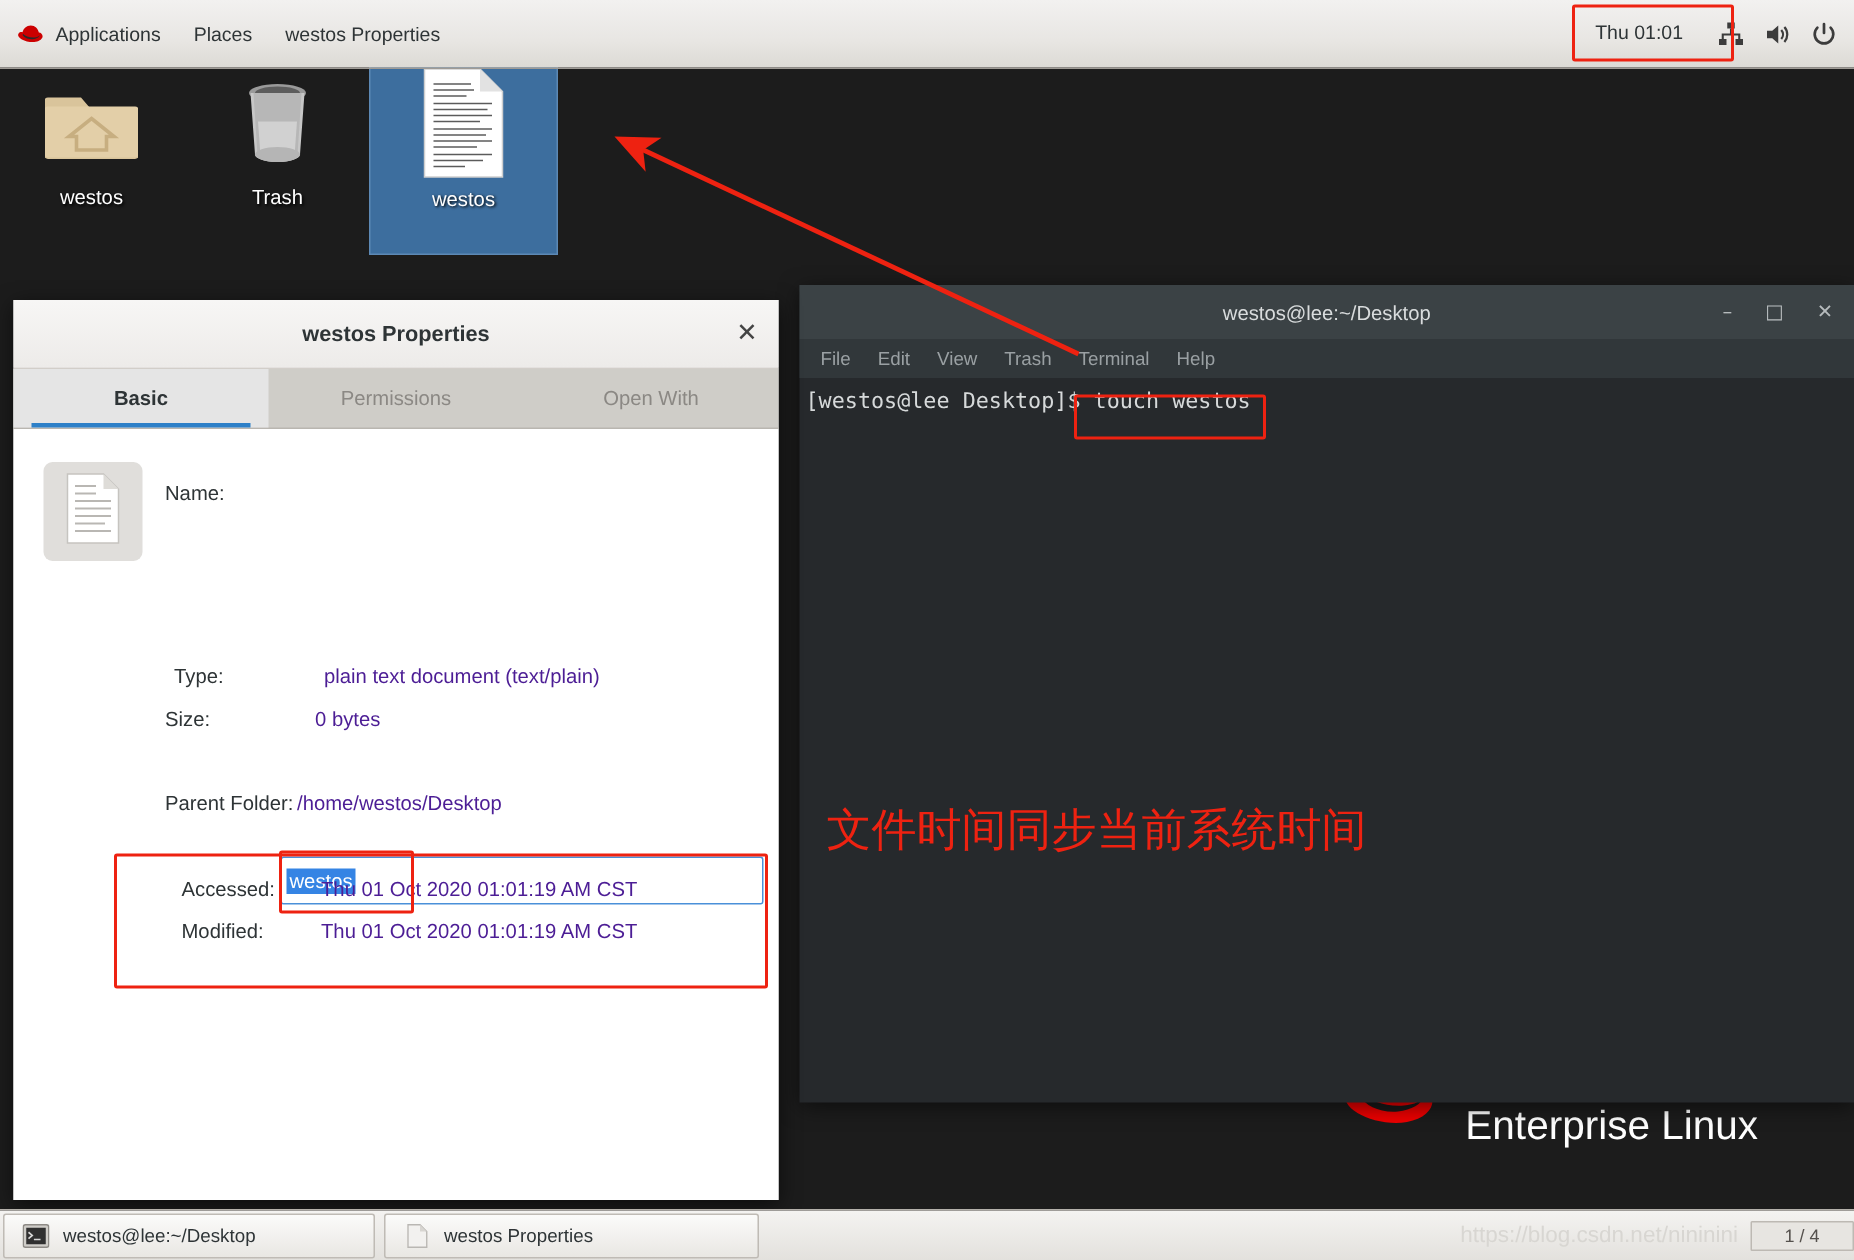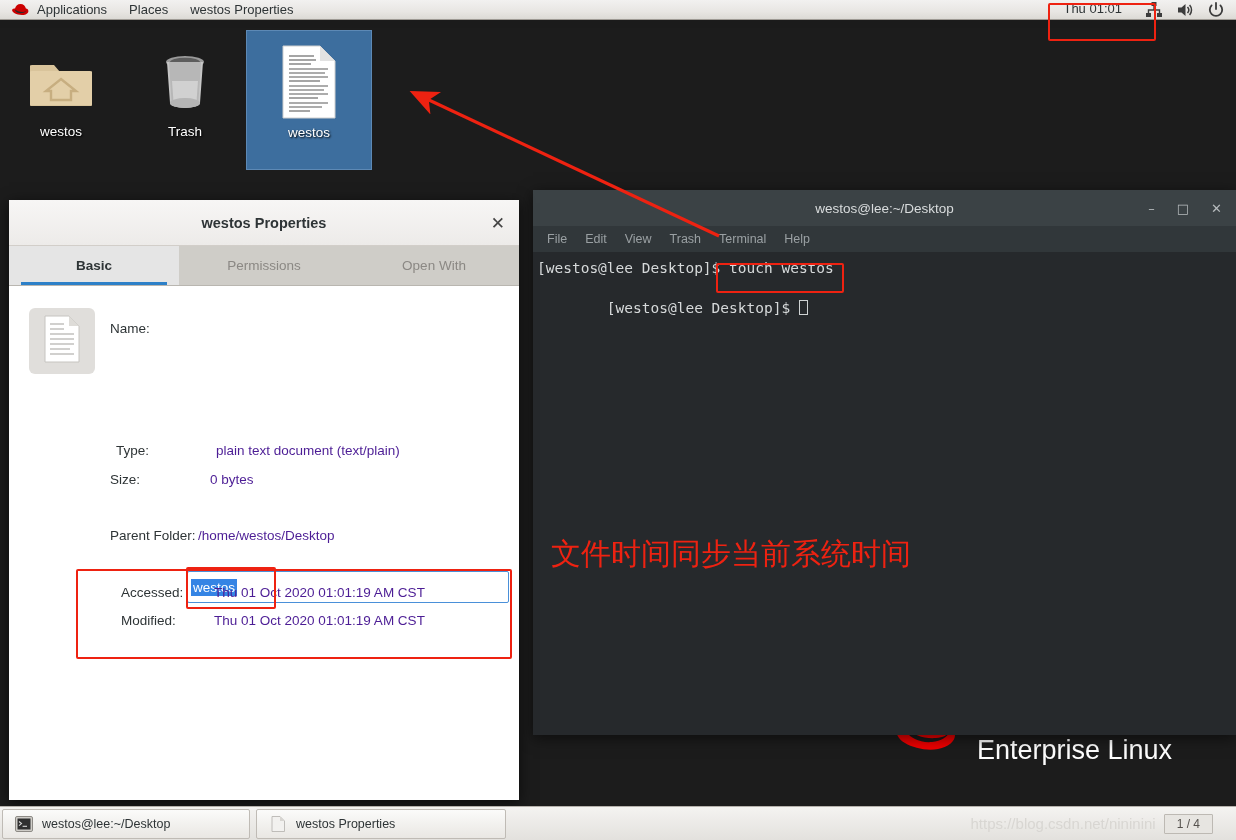--- a/index.html
+++ b/index.html
@@ -12,21 +12,21 @@
 
   
   #desktop {
     position: absolute; left: 0; top: 28px;
     width: 1236px; height: 778px;
     background: #1c1c1c;
   }
 
   
   #topbar {
-    position: absolute; left: 0; top: 0; width: 1236px; height: 20px;
+    position: absolute; left: 0; top: 0; width: 1236px; height: 46px;
     background: linear-gradient(to bottom, #f2f1f0 0%, #e8e6e3 60%, #dcdad5 100%);
     border-bottom: 1px solid #9e9a94;
     display: flex; align-items: center;
     font-size: 13px; color: #2e3436;
     z-index: 60;
   }
   .tb-item {
     padding: 0 11px; height: 28px; line-height: 28px;
     display: flex; align-items: center; gap: 7px;
     white-space: nowrap;
@@ -223,23 +223,23 @@
   }
   #tbtn-term { width: 248px; }
   #tbtn-props { width: 250px; margin-left: 4px; }
   .tbtn-ico { width: 18px; height: 18px; flex: 0 0 18px; }
   #taskbar .spacer { flex: 1; }
   #watermark {
     font-size: 15px; color: #d8d6d2; padding-right: 8px; white-space: nowrap;
     font-family: "Liberation Sans", sans-serif;
   }
   #workspace-ind {
-    margin-right: 23px; font-size: 12px; color: #55514d;
+    margin-right: 0; font-size: 12px; color: #55514d;
     border: 1px solid #bdb9b3; background: #e7e5e1;
-    padding: 2px 12px; border-radius: 1px;
+    padding: 2px 22px; border-radius: 1px;
   }
 </style>
 </head>
 <body>
 
 <div id="desktop">
 
   <div class="dicon" id="dicon-home">
     <div class="glyph">
       <svg width="62" height="52" viewBox="0 0 62 52">
@@ -303,23 +303,20 @@
     <div id="term-menubar">
       <span class="tmenu">File</span>
       <span class="tmenu">Edit</span>
       <span class="tmenu">View</span>
       <span class="tmenu">Trash</span>
       <span class="tmenu">Terminal</span>
       <span class="tmenu">Help</span>
     </div>
     <div id="term-screen">
       <div class="termline">[westos@lee Desktop]$ touch westos</div>
-      <div class="termline">
-        <span>[westos@lee Desktop]$ </span><span class="cursor-block"></span>
-      </div>
       <div id="cmd-annot"></div>
       <div id="cn-note">文件时间同步当前系统时间</div>
     </div>
   </div>
 
   <div id="rhel-brand">
     <div>
       <svg width="72" height="56" viewBox="0 0 72 56">
         <path d="M36 6 C26 6 19 13 16 22 C13 21 9 22 7 25 C4 29 7 35 14 39 C22 44 36 47 47 45 C58 43 64 37 64 31 C64 26 60 22 55 22 C53 13 46 6 36 6 Z" fill="#ee0000"></path>
         <path d="M17 25 C22 31 33 35 45 34 C52 33.4 57 31 58 28 C57 33 50 37 41 38 C29 39 19 34 16 28 Z" fill="#1a1a1a"></path>

